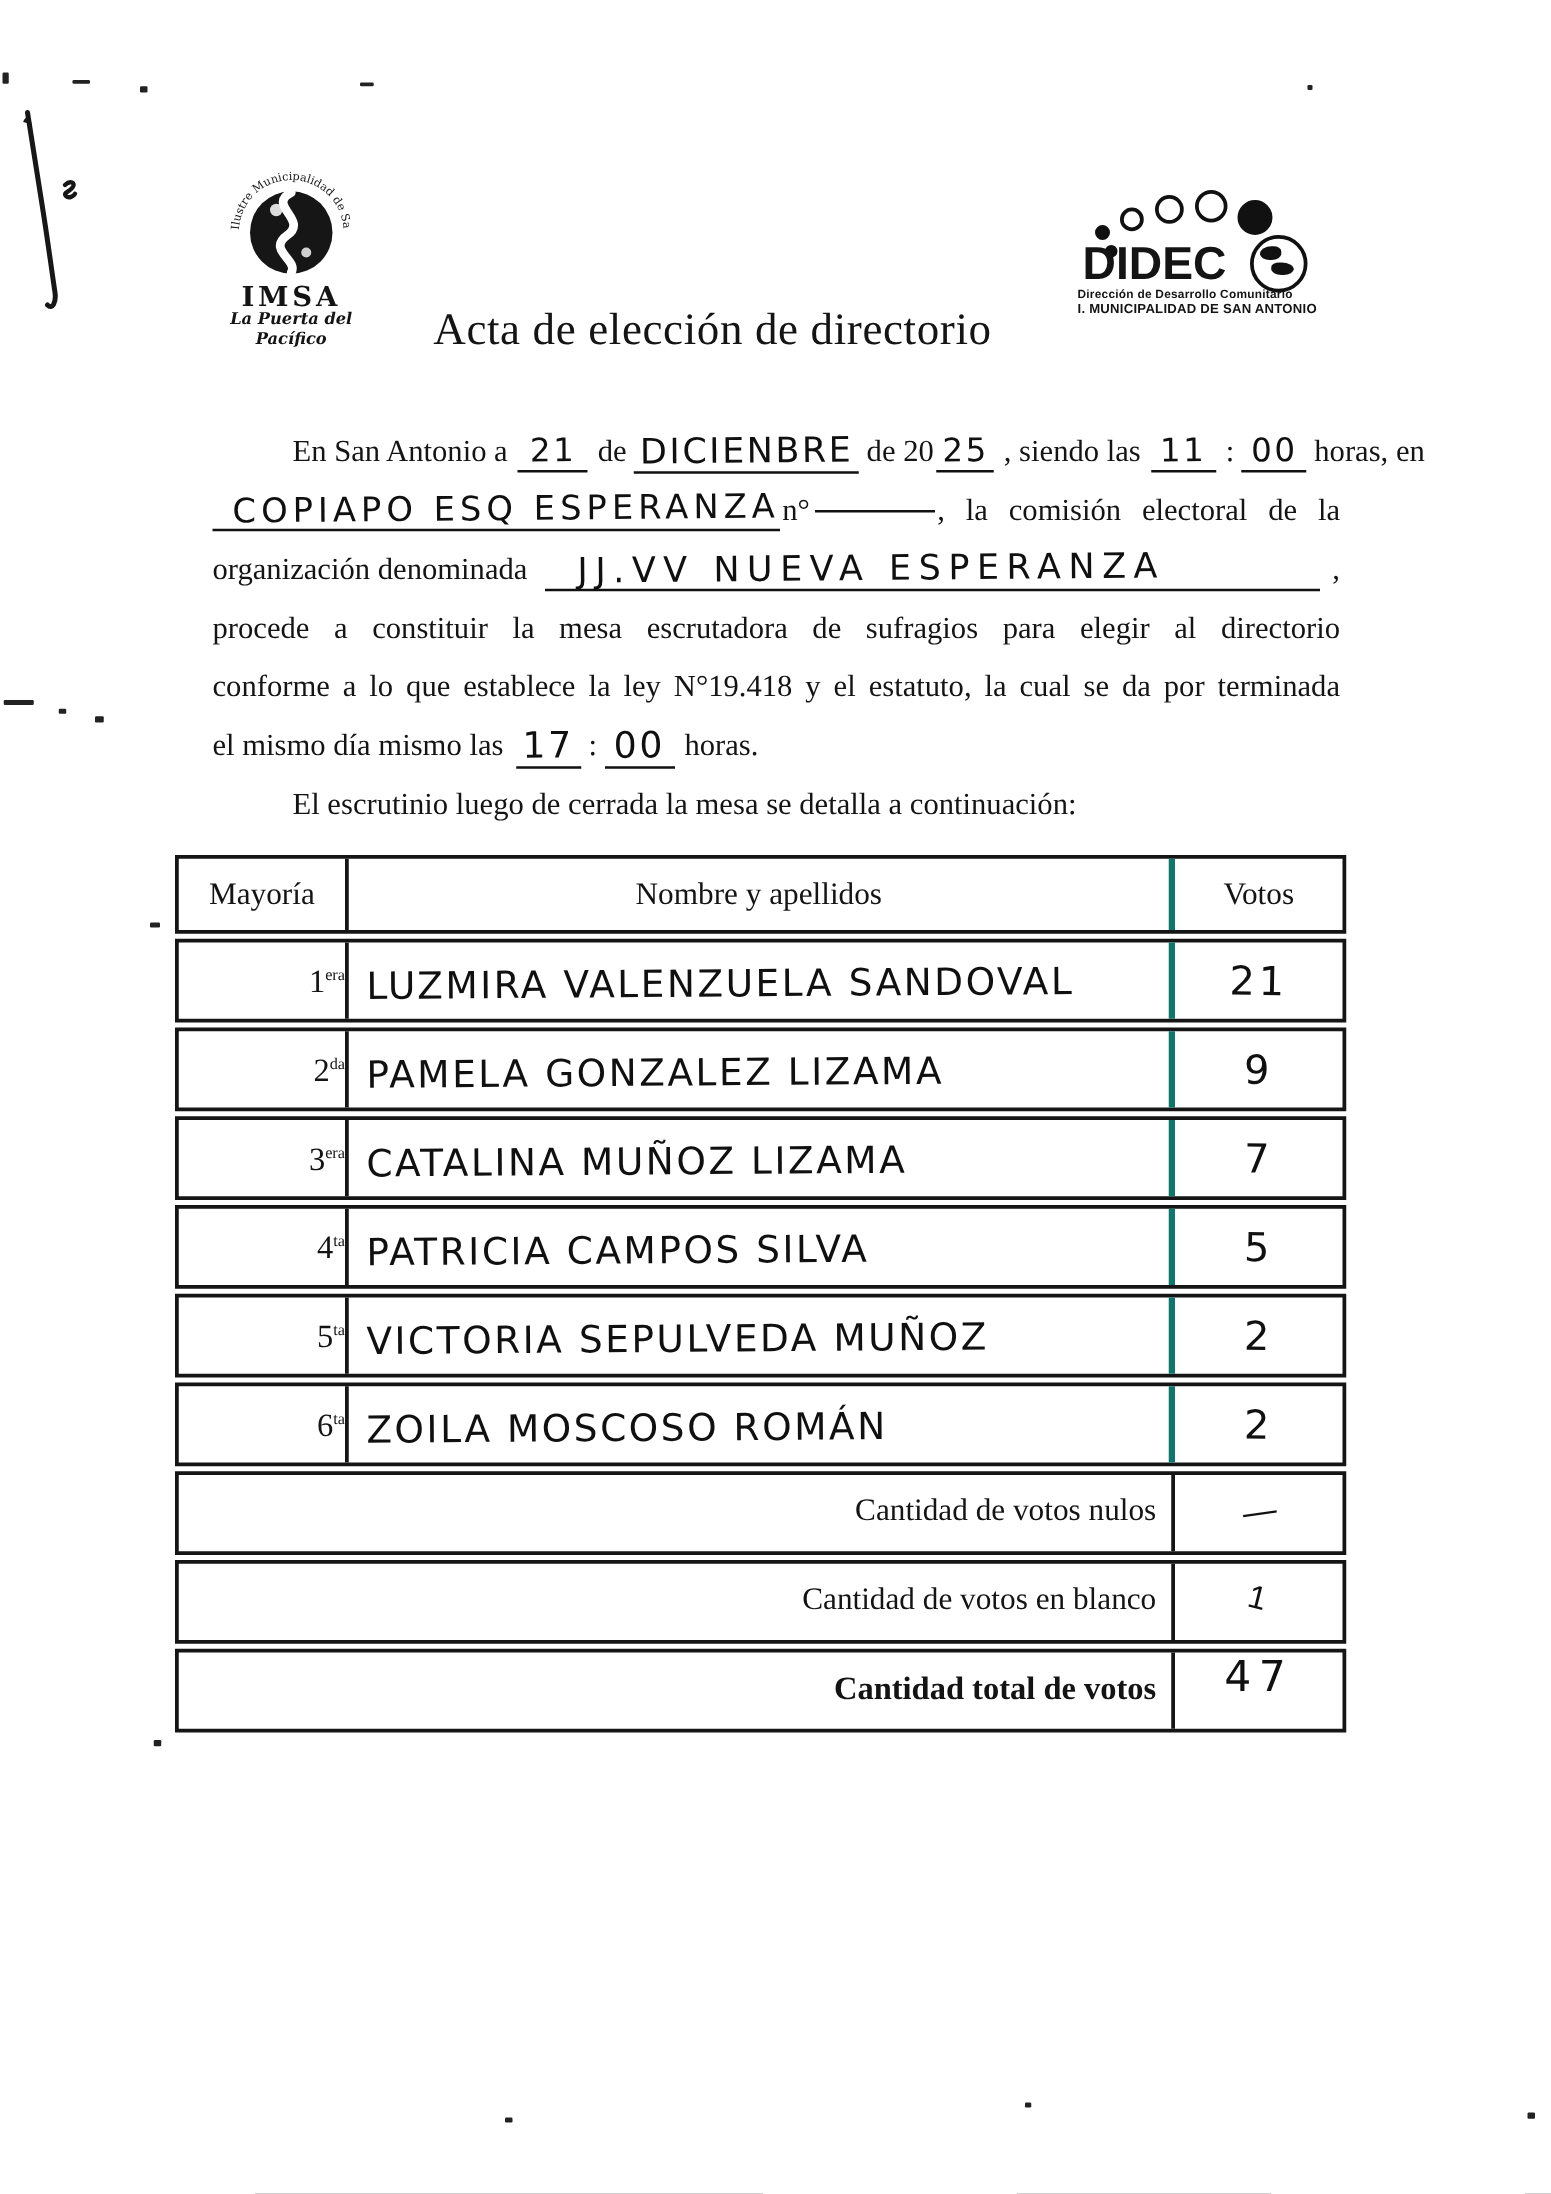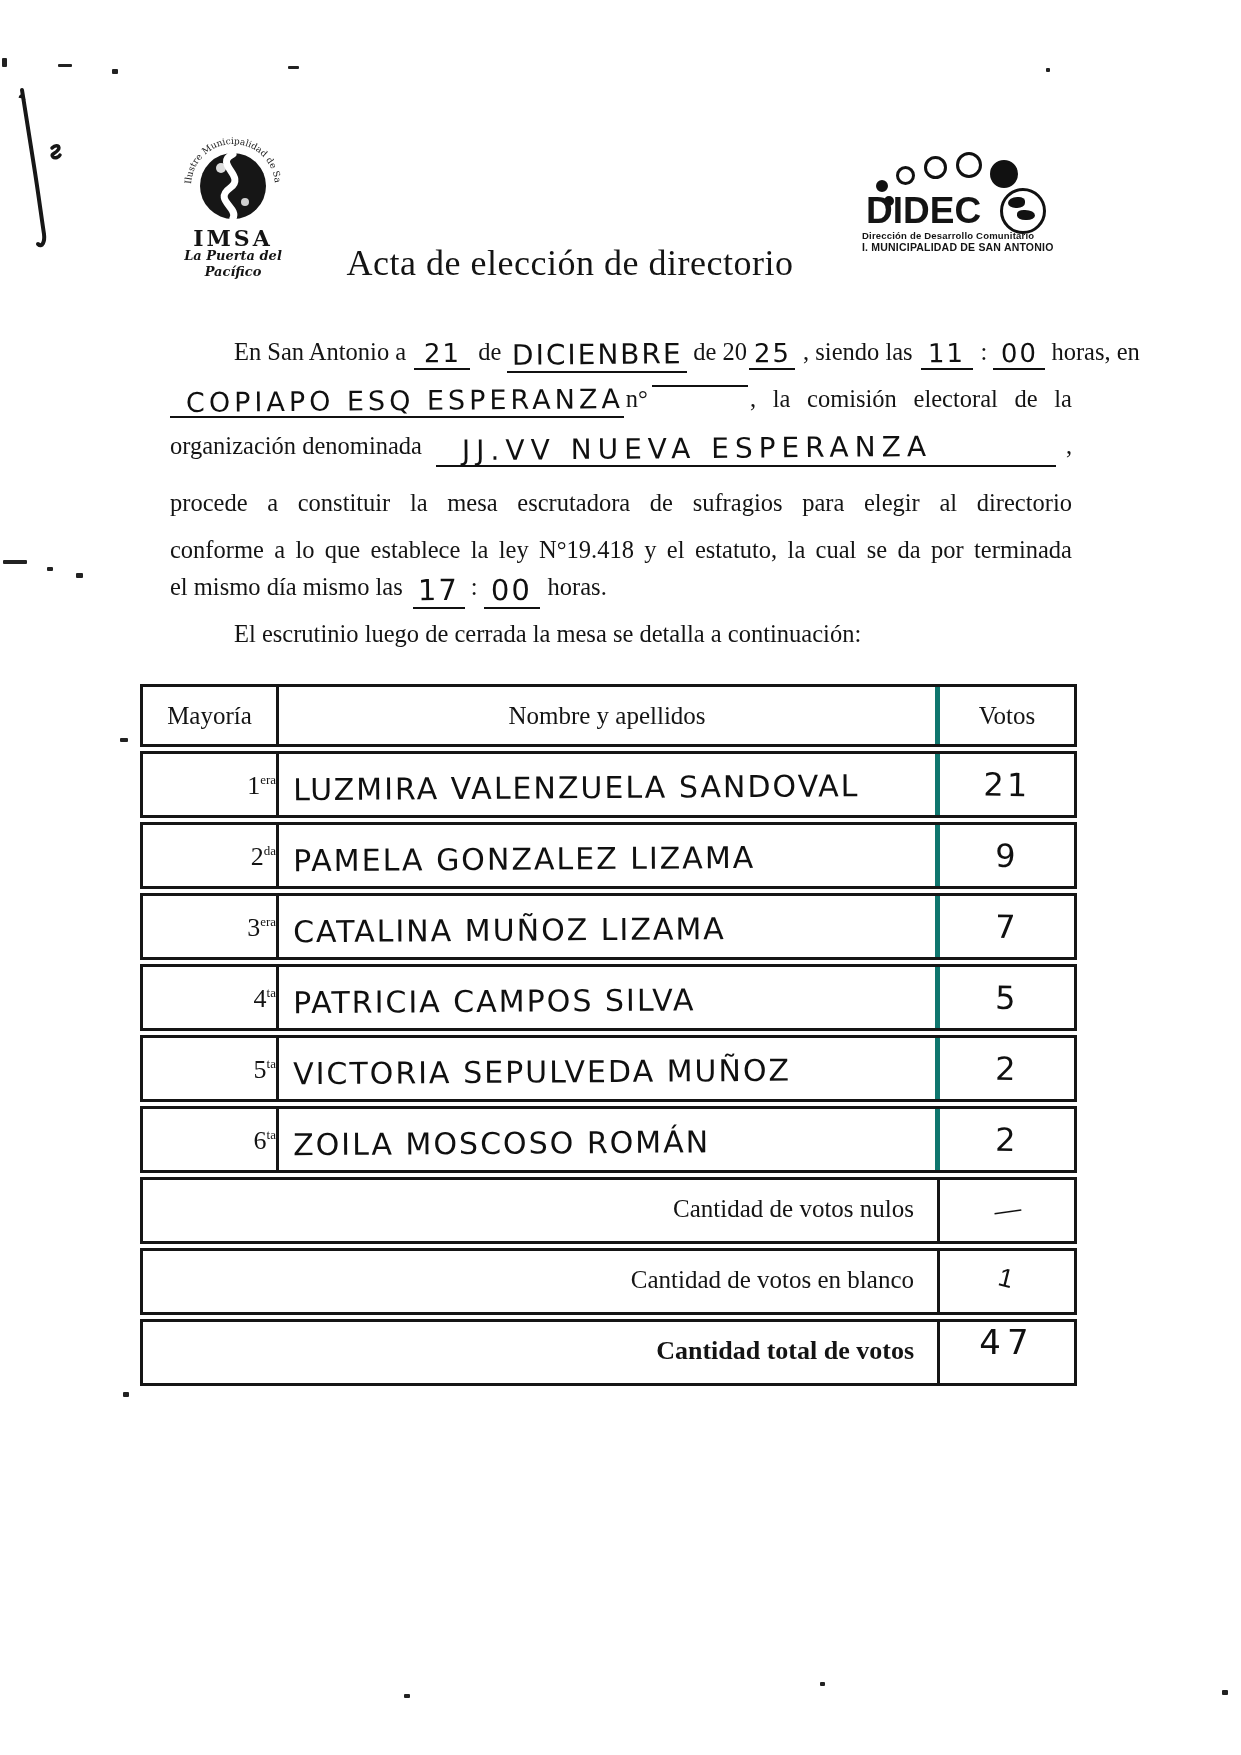--- a/index.html
+++ b/index.html
@@ -29,41 +29,41 @@
   .globe-o{position:absolute;right:42px;top:-6px;width:40px;height:40px;border:3px solid #111;border-radius:50%;background:#fff;}
   .globe-o:before{content:"";position:absolute;left:5px;top:6px;width:17px;height:11px;background:#111;border-radius:60% 40% 50% 50%;}
   .globe-o:after{content:"";position:absolute;left:14px;top:19px;width:18px;height:10px;background:#111;border-radius:40% 60% 50% 50%;}
   .dideco-sub1{font-family:"Liberation Sans", sans-serif;font-weight:bold;font-size:9.5px;letter-spacing:.2px;padding-left:14px;margin-top:2px;}
   .dideco-sub2{font-family:"Liberation Sans", sans-serif;font-weight:bold;font-size:10.5px;letter-spacing:.2px;padding-left:14px;}
   
   .title{position:absolute;left:0;top:242px;width:1140px;text-align:center;
          font-size:36px;letter-spacing:.5px;}
   
   .body-text{position:absolute;left:170px;top:338px;width:902px;font-size:24.5px;}
-  .bline{display:flex;align-items:flex-start;height:47px;white-space:nowrap;}
+  .bline{display:flex;align-items:center;height:47px;white-space:nowrap;}
   .bpara{height:47px;line-height:47px;text-align:justify;text-align-last:justify;}
   .indent{width:64px;flex:0 0 64px;}
   .blank{border-bottom:2px solid #111;text-align:center;}
   .hw{font-family:"DejaVu Sans", sans-serif;color:#101010;}
   .hw-inline{font-size:26px;letter-spacing:2px;transform:rotate(-.5deg);display:inline-block;}
   
   .vote-table{position:absolute;left:140px;top:684px;width:937px;}
   .trow{display:flex;border:3px solid #151515;margin-bottom:4px;background:#fff;}
   .trow.header{height:57px;}
   .trow.data{height:61px;}
   .cell{box-sizing:border-box;}
   .c-rank{flex:0 0 136px;border-right:3px solid #151515;text-align:right;}
   .c-name{flex:1;border-right:5px solid #0f766e;}
   .c-votes{flex:0 0 134px;text-align:center;}
   .h-label{font-size:25px;line-height:57px;text-align:center;}
   .rank-txt{font-size:26px;line-height:40px;padding-top:6px;display:inline-block;}
   .rank-txt sup{font-size:13px;}
   .name-hw{font-size:30px;letter-spacing:2px;padding:16px 0 0 14px;transform:rotate(-.4deg);}
   .vote-hw{font-size:32px;letter-spacing:3px;padding-top:12px;transform:rotate(1deg);}
-  .c-sumlabel{flex:1;border-right:3px solid #151515;text-align:right;font-size:25px;line-height:58px;padding-right:23px;}
+  .c-sumlabel{flex:1;border-right:3px solid #151515;text-align:right;font-size:25px;line-height:58px;padding-right:12px;}
   .c-sumlabel.strong{font-weight:bold;font-size:26px;}
   .mark-dash{display:inline-block;transform:rotate(-8deg) scaleY(.8);font-size:30px;padding-top:14px;}
   .mark-one{display:inline-block;transform:rotate(14deg);font-family:"Liberation Sans",sans-serif;font-size:26px;padding-top:12px;}
 </style>
 </head>
 <body>
 
 <div class="page">
 
   <span class="speck" style="left:2px;top:58px;width:5px;height:9px;"></span>

